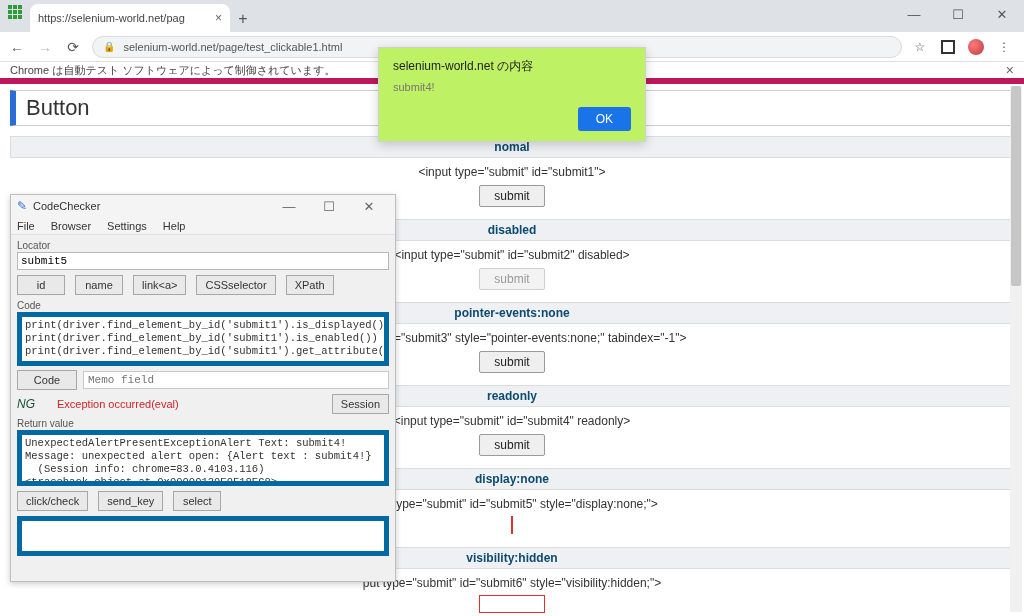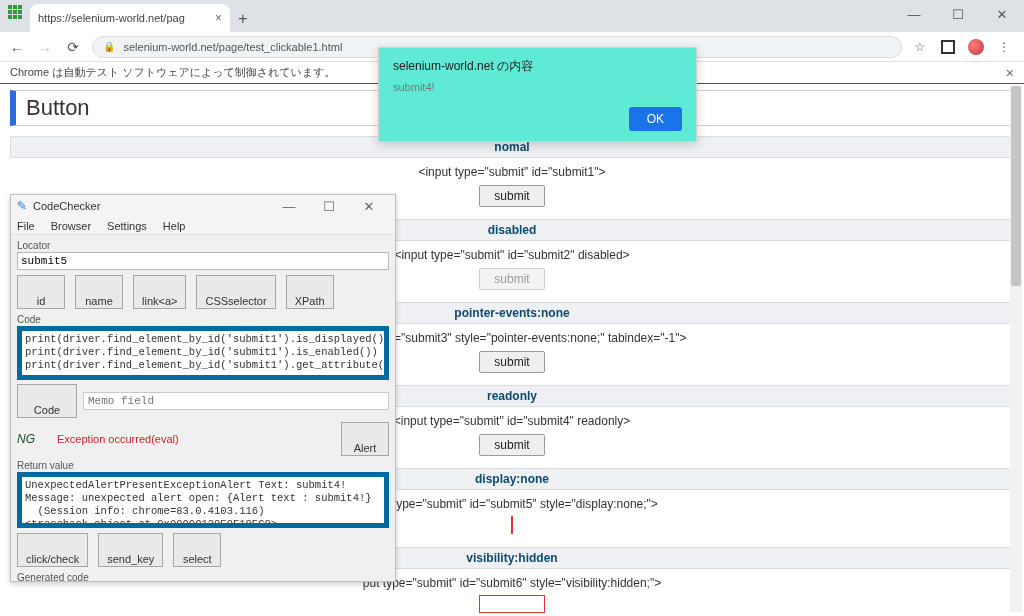--- a/index.html
+++ b/index.html
@@ -91,21 +91,21 @@
   .addr-right .ic { width:16px; height:16px; display:flex;align-items:center;justify-content:center; color:#555;}
   .ext-sq { width:14px;height:14px;border:2px solid #333; }
   .avatar-dot {
     width:16px;height:16px;border-radius:50%;
     background: radial-gradient(circle at 35% 35%, #ff7a7a, #b83e3e);
   }
 
   .infobar {
     height: 22px;
     background: #fff;
-    border-bottom: 1px solid #be185d;
+    border-bottom: 6px solid #be185d;
     display:flex; align-items:center;
     padding: 0 10px;
     font-size: 11px;
     color:#444;
     position: relative;
   }
   .infobar .x { position:absolute; right:10px; color:#666; font-size:14px;}
 
   
   .page {
@@ -170,22 +170,22 @@
   .redbar {
     display:inline-block;
     width:2px; height:18px; background:#d33;
     margin:2px 0 4px 0;
   }
 
   
   .alert {
     position: absolute;
     left: 378px; top: 47px;
-    width: 319px;
-    background:#5eead4;
+    width: 268px;
+    background:#bef264;
     border:1px solid #d0d0d0;
     box-shadow: 0 3px 10px rgba(0,0,0,.18);
     z-index: 50;
     padding: 10px 14px 10px 14px;
   }
   .alert .t1 { font-size:12px; color:#222; margin-bottom:6px;}
   .alert .t2 { font-size:11px; color:#777; margin-bottom:14px;}
   .alert .ok {
     float:right;
     background:#1a73e8; color:#fff;
@@ -234,21 +234,21 @@
     height:18px;
     background:#fff; border:1px solid #b8b8b8;
     font-size:11px; padding:1px 3px;
     font-family: "Consolas","Courier New",monospace;
   }
   .cc-btnrow { display:flex; gap:10px; margin:5px 0;}
   .cc-btn {
     border:1px solid #a7a7a7;
     background:#e9e9e9;
     height:20px; line-height:18px;
-    padding:16px 8px;
+    padding:0 8px;
     font-size:11px;
     min-width:48px;
     text-align:center;
   }
   .cc-textarea {
     width:100%;
     background:#fff;
     border:5px solid #0369a1;
     font-family:"Consolas","Courier New",monospace;
     font-size:10.5px;
@@ -413,31 +413,30 @@
 print(driver.find_element_by_id('submit1').get_attribute("readonly"))</div>
 
     <div class="cc-row">
       <span class="cc-btn" style="min-width:60px">Code</span>
       <input class="cc-memo" placeholder="Memo field" style="">
     </div>
 
     <div class="cc-row">
       <span class="cc-ng">NG</span>
       <span class="cc-exc">Exception occurred(eval)</span>
-      <span class="cc-btn cc-output">Alert</span>
+      <span class="cc-btn cc-output">Session</span>
     </div>
 
     <div class="cc-label">Return value</div>
     <div class="cc-textarea cc-ta-ret">UnexpectedAlertPresentExceptionAlert Text: submit4!
 Message: unexpected alert open: {Alert text : submit4!}
   (Session info: chrome=83.0.4103.116)
 &lt;traceback object at 0x00000139E9F18EC8&gt;</div>
 
     <div class="cc-btnrow">
       <span class="cc-btn">click/check</span>
       <span class="cc-btn">send_key</span>
       <span class="cc-btn">select</span>
     </div>
 
-    <div class="cc-label">Generated code</div>
     <div class="cc-textarea cc-ta-gen"></div>
   </div>
 </div>
 
 </body></html>

